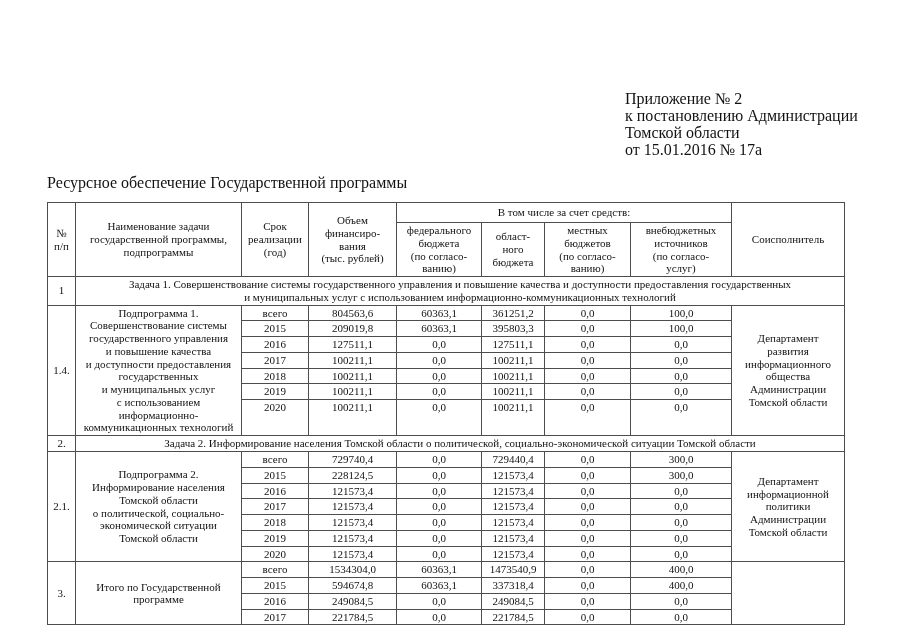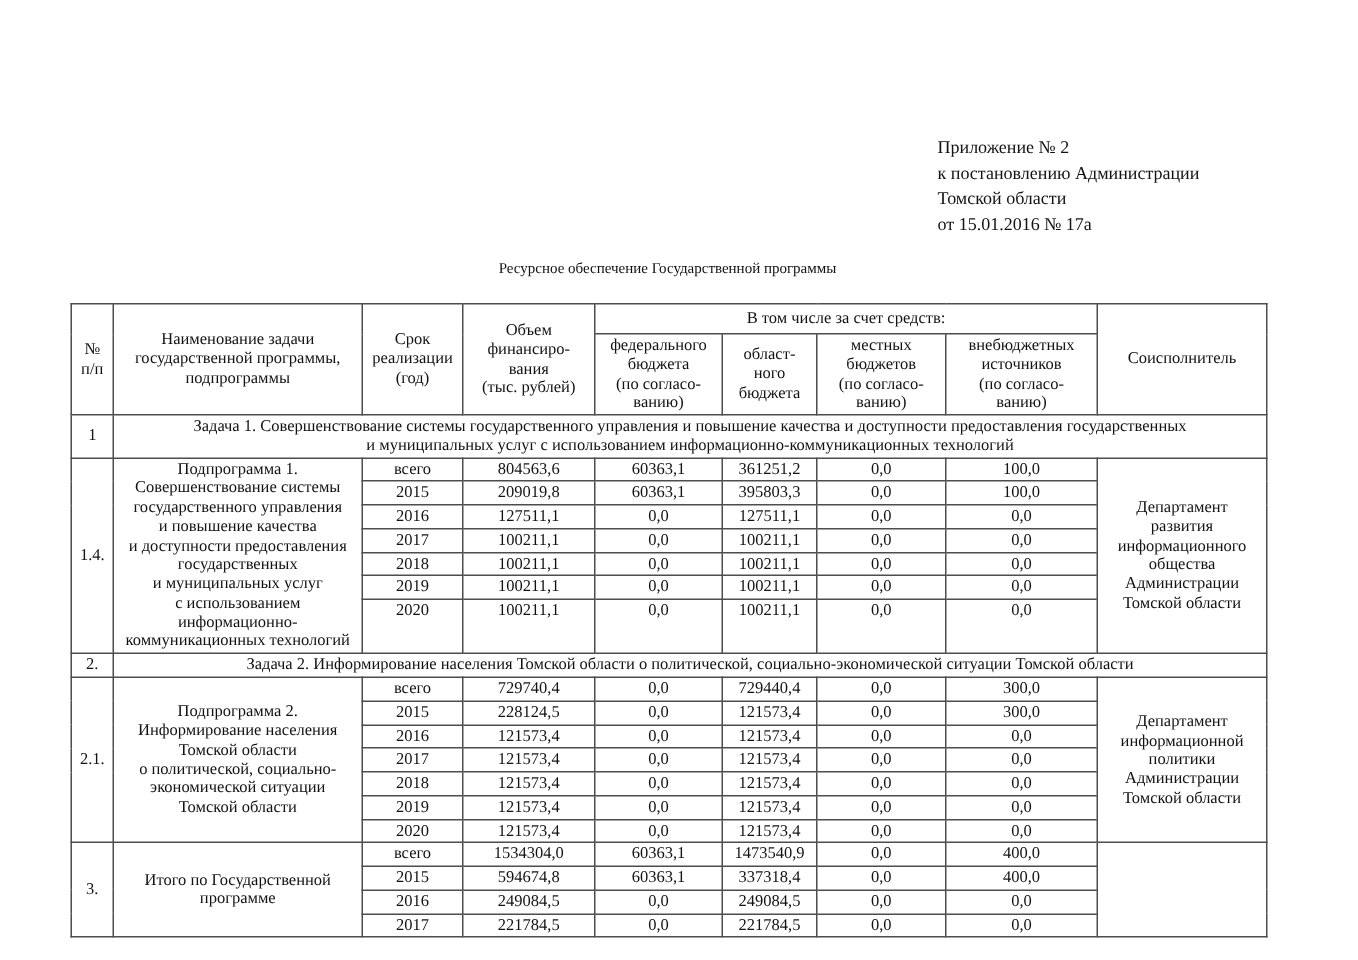--- a/index.html
+++ b/index.html
@@ -9,31 +9,31 @@
     height: 640px;
     background: #ffffff;
     font-family: "Liberation Serif", "DejaVu Serif", serif;
     color: #121212;
     overflow: hidden;
   }
   .appendix {
     position: absolute;
     left: 625px;
     top: 90px;
-    font-size: 12px;
+    font-size: 16px;
     line-height: 17px;
     white-space: pre-line;
   }
   .doc-title {
     position: absolute;
     left: 47px;
     top: 174px;
     width: 796px;
-    text-align: center;
-    font-size: 10px;
+    text-align: left;
+    font-size: 16px;
   }
   table.res {
     position: absolute;
     left: 47px;
     top: 202px;
     width: 797px;
     border-collapse: collapse;
     table-layout: fixed;
     font-size: 11px;
     line-height: 1.16;
@@ -105,21 +105,21 @@
         <th class="pre">област-
 ного
 бюджета</th>
         <th class="pre">местных
 бюджетов
 (по согласо-
 ванию)</th>
         <th class="pre">внебюджетных
 источников
 (по согласо-
-ванию)</th>
+услуг)</th>
       </tr>
     </thead>
     <tbody>
 
       <tr class="task">
         <td class="c top">1</td>
         <td colspan="8" class="pre name">Задача 1. Совершенствование системы государственного управления и повышение качества и доступности предоставления государственных
 и муниципальных услуг с использованием информационно-коммуникационных технологий</td>
       </tr>
 

